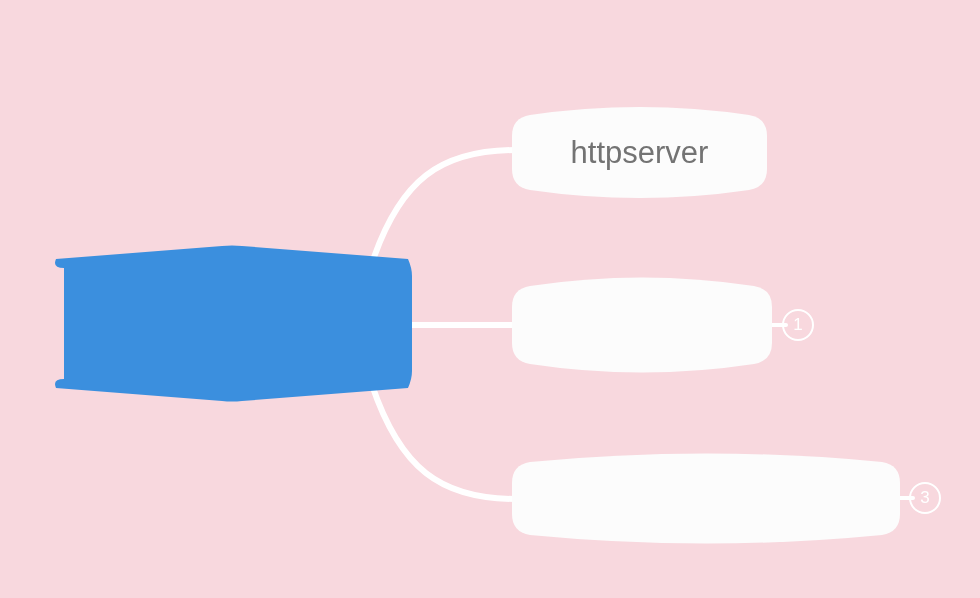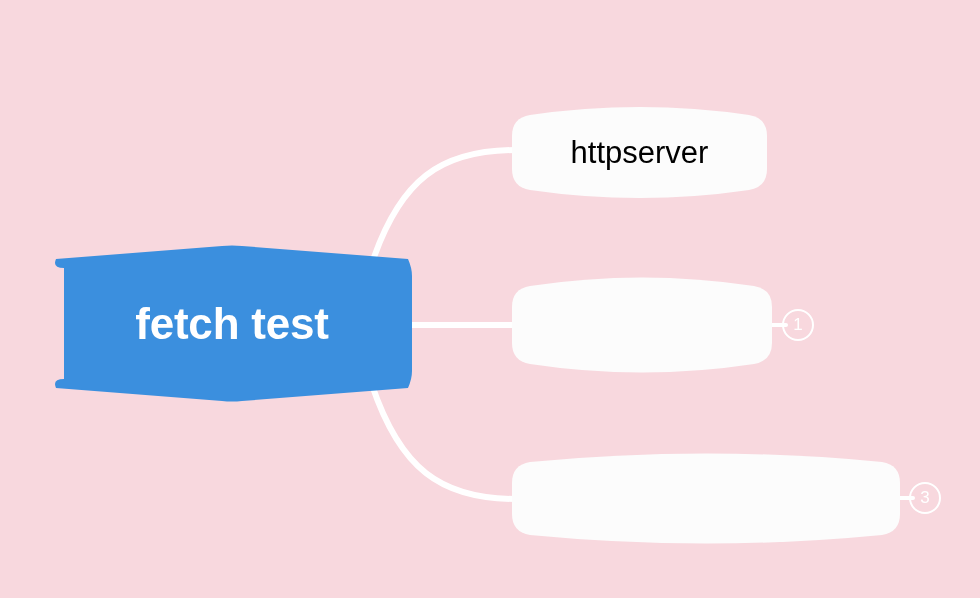--- a/index.html
+++ b/index.html
@@ -38,21 +38,21 @@
     color: #ffffff;
     font-size: 44px;
     font-weight: bold;
     letter-spacing: -0.2px;
   }
   #label-httpserver {
     left: 512px;
     top: 102px;
     width: 255px;
     height: 101px;
-    color: #000000;
+    color: #737373;
     font-size: 31px;
   }
   #label-node-fetch {
     left: 512px;
     top: 272px;
     width: 260px;
     height: 106px;
     color: #444c56;
     font-size: 31px;
   }
@@ -137,21 +137,20 @@
              Q 900 532 882 535
              Q 706 552 530 535
              Q 512 532 512 514
              L 512 483
              Q 512 465 530 462 Z" fill="#fcfcfc"></path>
 
     <circle cx="798" cy="325" r="15" fill="none" stroke="#ffffff" stroke-width="2"></circle>
     <circle cx="925" cy="498" r="15" fill="none" stroke="#ffffff" stroke-width="2"></circle>
   </svg>
 
-  <div id="root-label" class="node-label">fetch test</div>
 
   <div id="label-httpserver" class="node-label">httpserver</div>
 
 
 
   <div id="badge-text-1" class="badge-text">1</div>
 
   <div id="badge-text-3" class="badge-text">3</div>
 
 </div>

